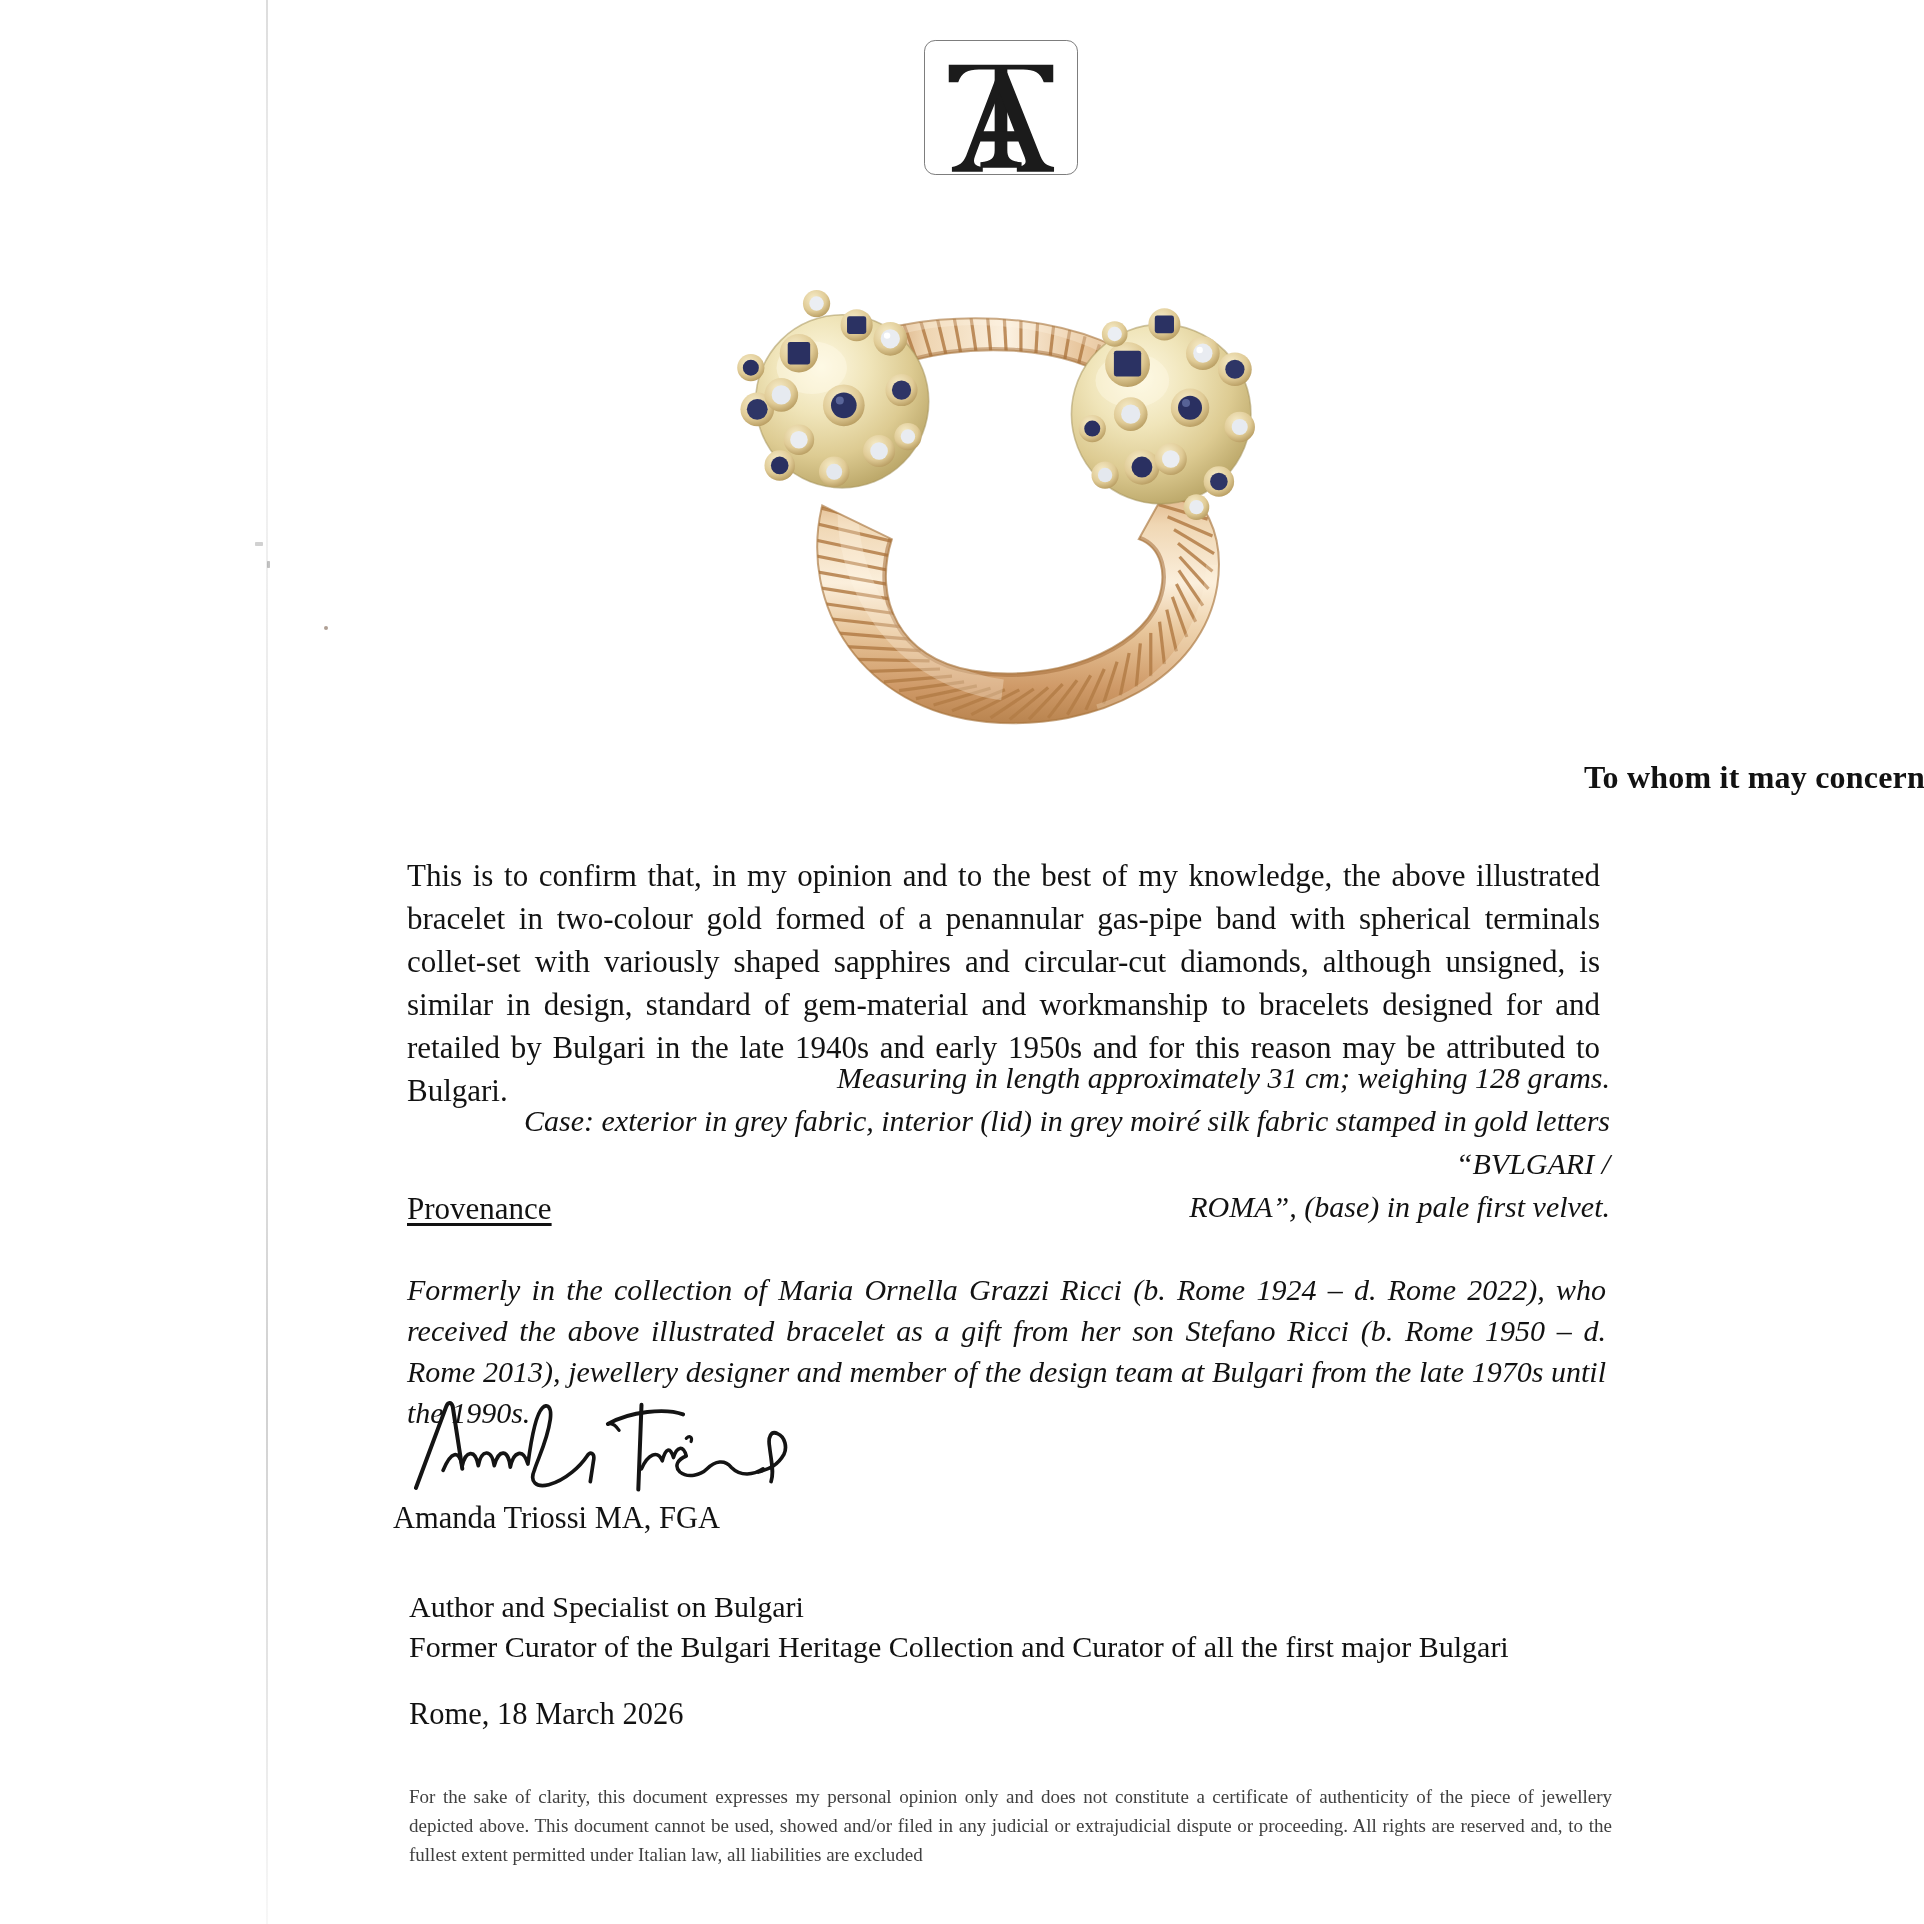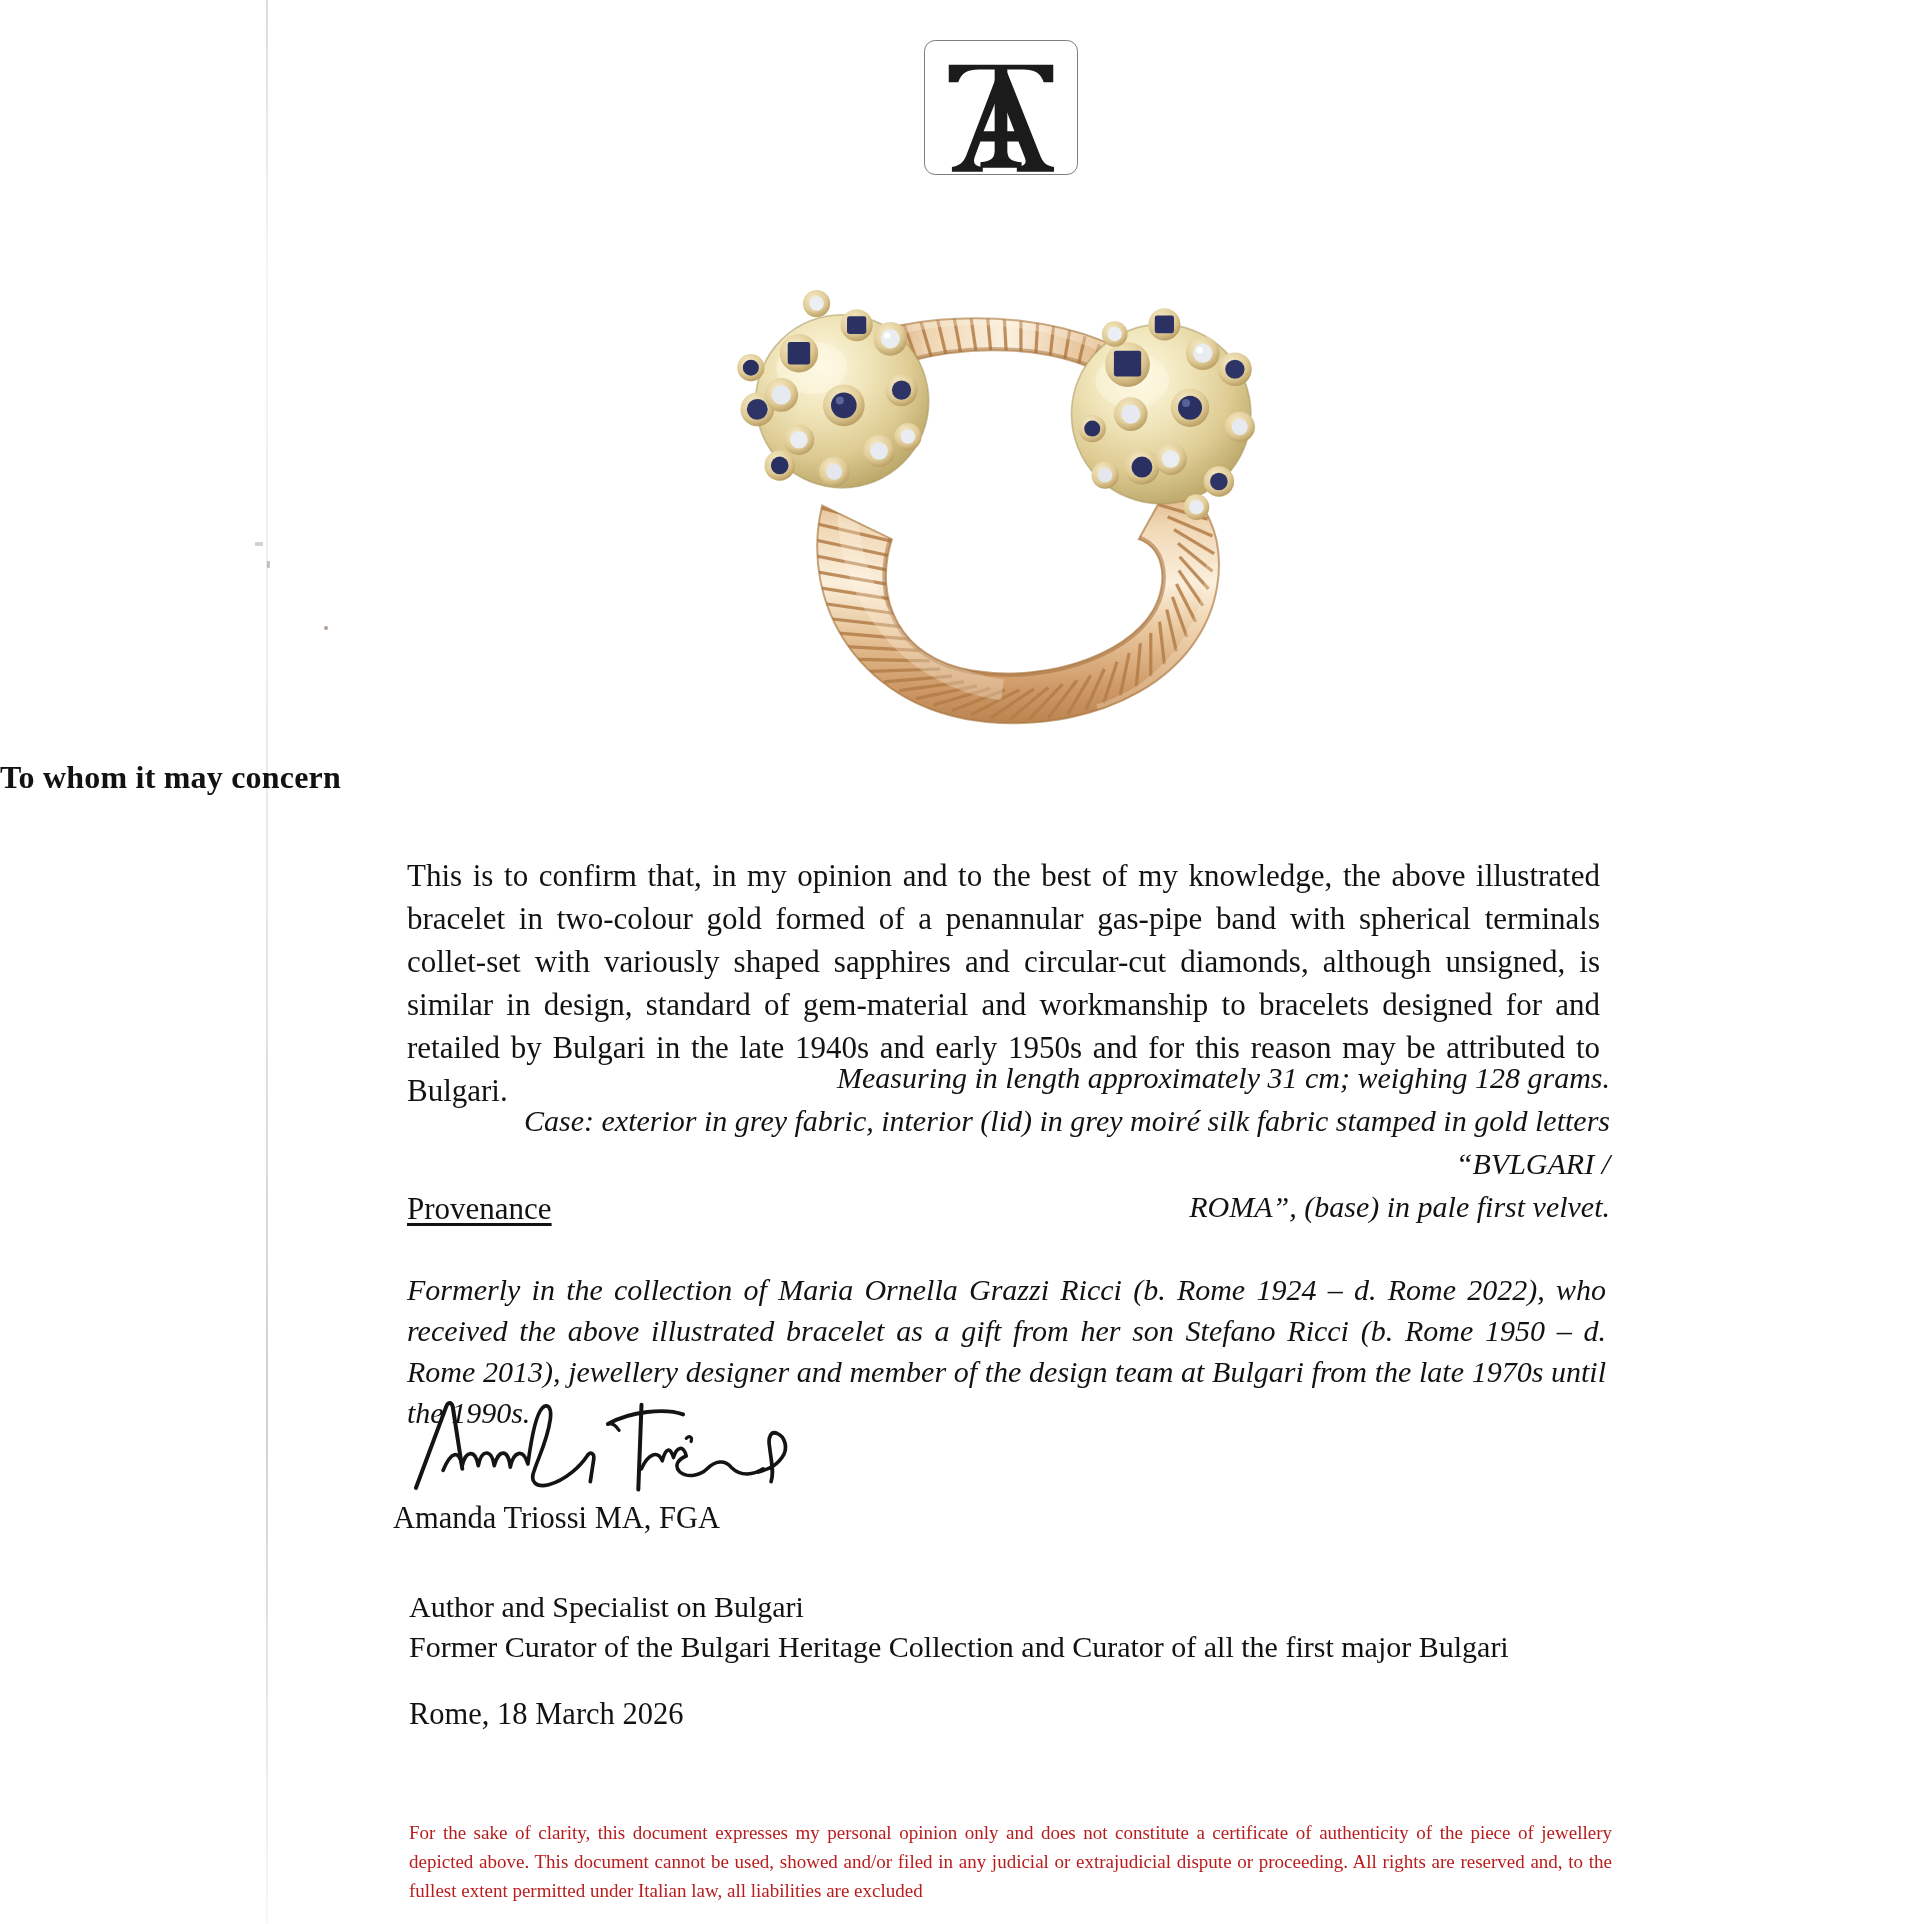--- a/index.html
+++ b/index.html
@@ -68,21 +68,21 @@
     width: 561px;
     height: 529px;
   }
 
   
   .heading {
     position: absolute;
     left: 0;
     top: 759px;
     width: 1925px;
-    text-align: left;
+    text-align: right;
     font-weight: bold;
     font-size: 32px;
     letter-spacing: 0.2px;
   }
 
   .body-para {
     position: absolute;
     left: 407px;
     top: 854px;
     width: 1193px;
@@ -161,22 +161,21 @@
 
   .disclaimer {
     position: absolute;
     left: 409px;
     top: 1782px;
     width: 1203px;
     font-size: 19px;
     line-height: 29px;
     text-align: justify;
     text-justify: inter-word;
-    color: #b91c1c;
-    margin-top: 36px;
+    color: #404040;
   }
 </style>
 </head>
 <body>
 
 <div id="page">
 
   <div class="scan-crease"></div>
   <div class="scan-speck sp1"></div>
   <div class="scan-speck sp2"></div>

